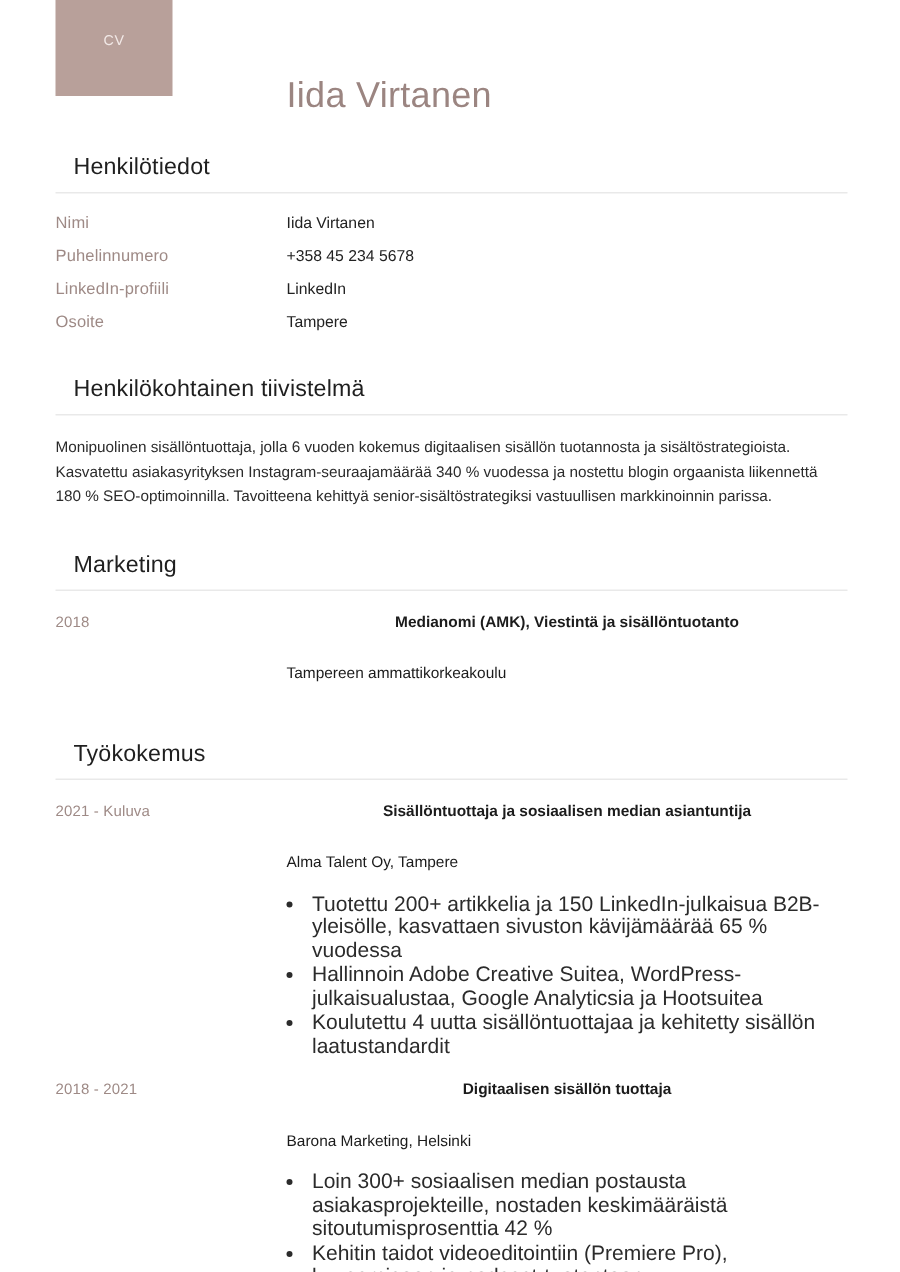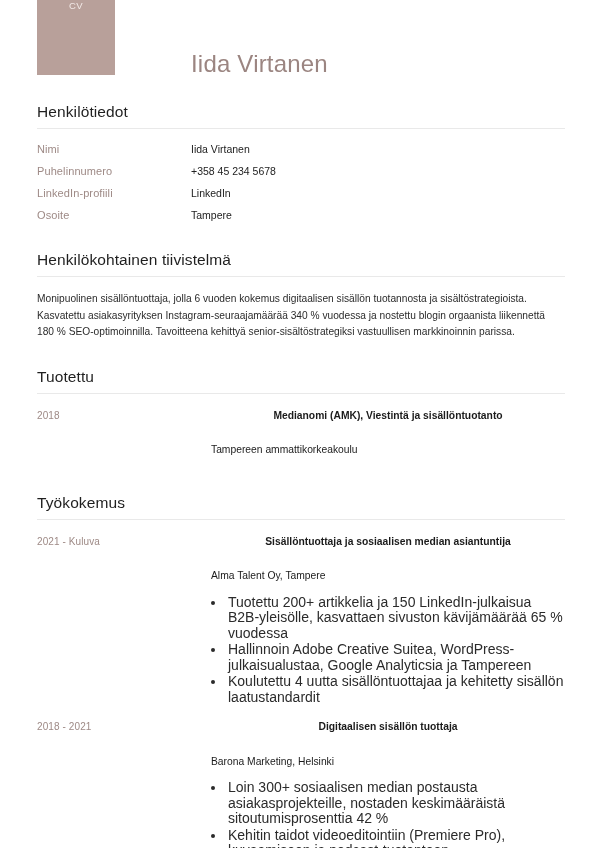--- a/index.html
+++ b/index.html
@@ -26,24 +26,24 @@
   
   .header {
     position: relative;
     height: 103px;
   }
   .photo-box {
     position: absolute;
     left: 37px;
     top: 0;
     width: 78px;
-    height: 75px;
+    height: 64px;
     background: #b8a09a;
     display: flex;
-    align-items: flex-start;
+    align-items: center;
     justify-content: center;
     padding-bottom: 9px;
     box-sizing: border-box;
   }
   .photo-label {
     font-size: 9.5px;
     color: #f2e9e7;
     letter-spacing: 0.4px;
   }
   .cv-name {
@@ -61,20 +61,21 @@
   .section {
     margin: 0 37px 0 37px;
     width: 528px;
   }
   .section-title {
     font-size: 15.5px;
     font-weight: 400;
     color: #1f1f1f;
     padding-bottom: 7px;
     letter-spacing: 0.1px;
+    margin-left: 12px;
   }
   .section-rule {
     height: 1px;
     background: #e9e9e9;
     width: 100%;
   }
 
   
   .info-list {
     padding-top: 14px;
@@ -106,21 +107,20 @@
   }
 
   
   .entries {
     padding-top: 15px;
   }
   .entry {
     display: flex;
     align-items: flex-start;
     margin-bottom: 14px;
-    gap: 20px;
   }
   .entry-date {
     width: 154px;
     flex: 0 0 154px;
     font-size: 10px;
     color: #9e8a86;
     padding-top: 1px;
     letter-spacing: 0.1px;
   }
   .entry-main {
@@ -204,21 +204,21 @@
 
   <div class="section">
     <div class="section-title">Henkilökohtainen tiivistelmä</div>
     <div class="section-rule"></div>
     <div class="summary-body">Monipuolinen sisällöntuottaja, jolla 6 vuoden kokemus digitaalisen sisällön tuotannosta ja sisältöstrategioista. Kasvatettu asiakasyrityksen Instagram-seuraajamäärää 340 % vuodessa ja nostettu blogin orgaanista liikennettä 180 % SEO-optimoinnilla. Tavoitteena kehittyä senior-sisältöstrategiksi vastuullisen markkinoinnin parissa.</div>
   </div>
 
   <div class="gap-summary"></div>
 
   <div class="section">
-    <div class="section-title">Tuotettu</div>
+    <div class="section-title">Marketing</div>
     <div class="section-rule"></div>
     <div class="entries">
 
       <div class="entry">
         <div class="entry-date">2018</div>
         <div class="entry-main">
           <div class="entry-title">Medianomi (AMK), Viestintä ja sisällöntuotanto</div>
           <div class="entry-org">Tampereen ammattikorkeakoulu</div>
         </div>
       </div>
@@ -233,21 +233,21 @@
     <div class="section-rule"></div>
     <div class="entries">
 
       <div class="entry">
         <div class="entry-date">2021 - Kuluva</div>
         <div class="entry-main">
           <div class="entry-title">Sisällöntuottaja ja sosiaalisen median asiantuntija</div>
           <div class="entry-org">Alma Talent Oy, Tampere</div>
           <ul class="entry-bullets">
             <li>Tuotettu 200+ artikkelia ja 150 LinkedIn-julkaisua B2B-yleisölle, kasvattaen sivuston kävijämäärää 65 % vuodessa</li>
-            <li>Hallinnoin Adobe Creative Suitea, WordPress-julkaisualustaa, Google Analyticsia ja Tampereen</li>
+            <li>Hallinnoin Adobe Creative Suitea, WordPress-julkaisualustaa, Google Analyticsia ja Hootsuitea</li>
             <li>Koulutettu 4 uutta sisällöntuottajaa ja kehitetty sisällön laatustandardit</li>
           </ul>
         </div>
       </div>
 
       <div class="entry">
         <div class="entry-date">2018 - 2021</div>
         <div class="entry-main">
           <div class="entry-title">Digitaalisen sisällön tuottaja</div>
           <div class="entry-org">Barona Marketing, Helsinki</div>

